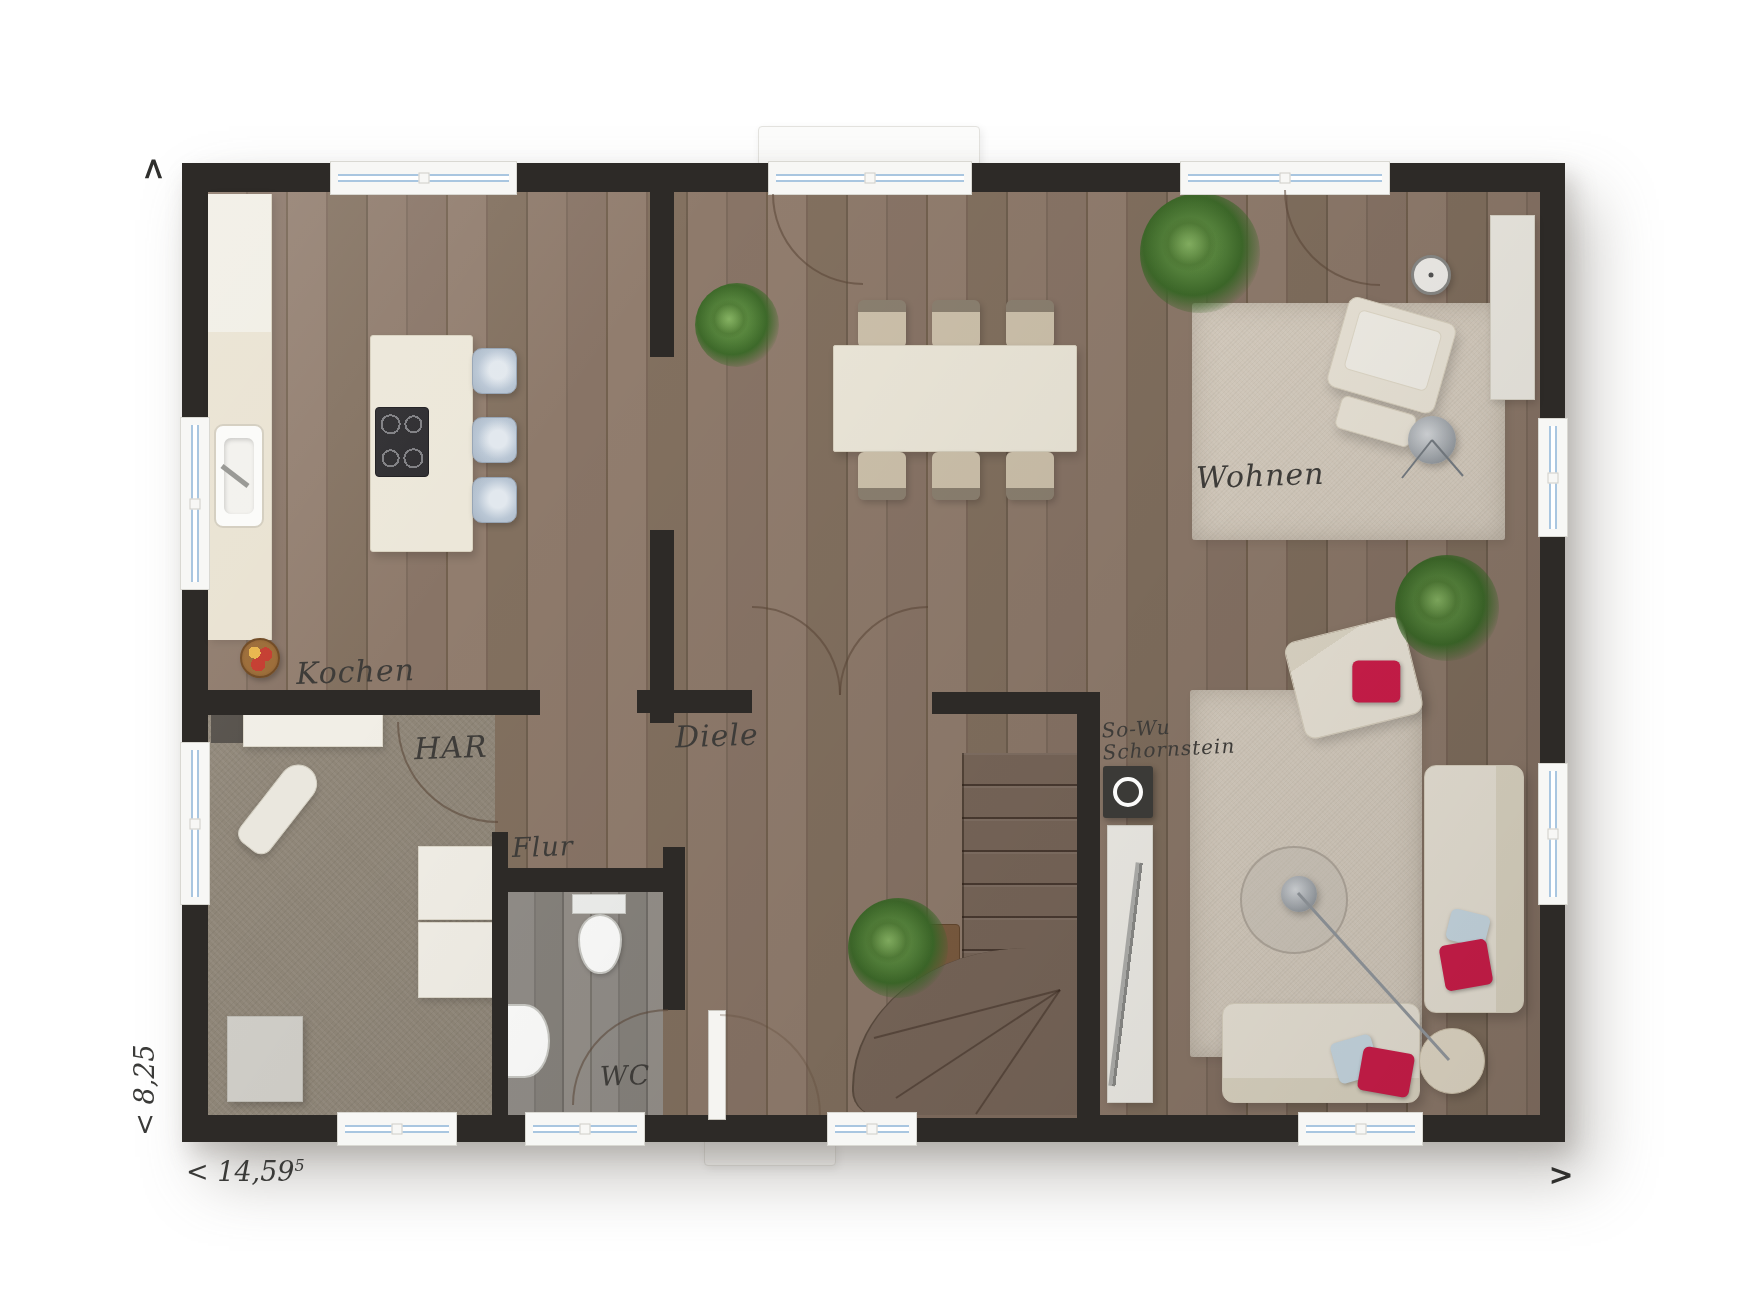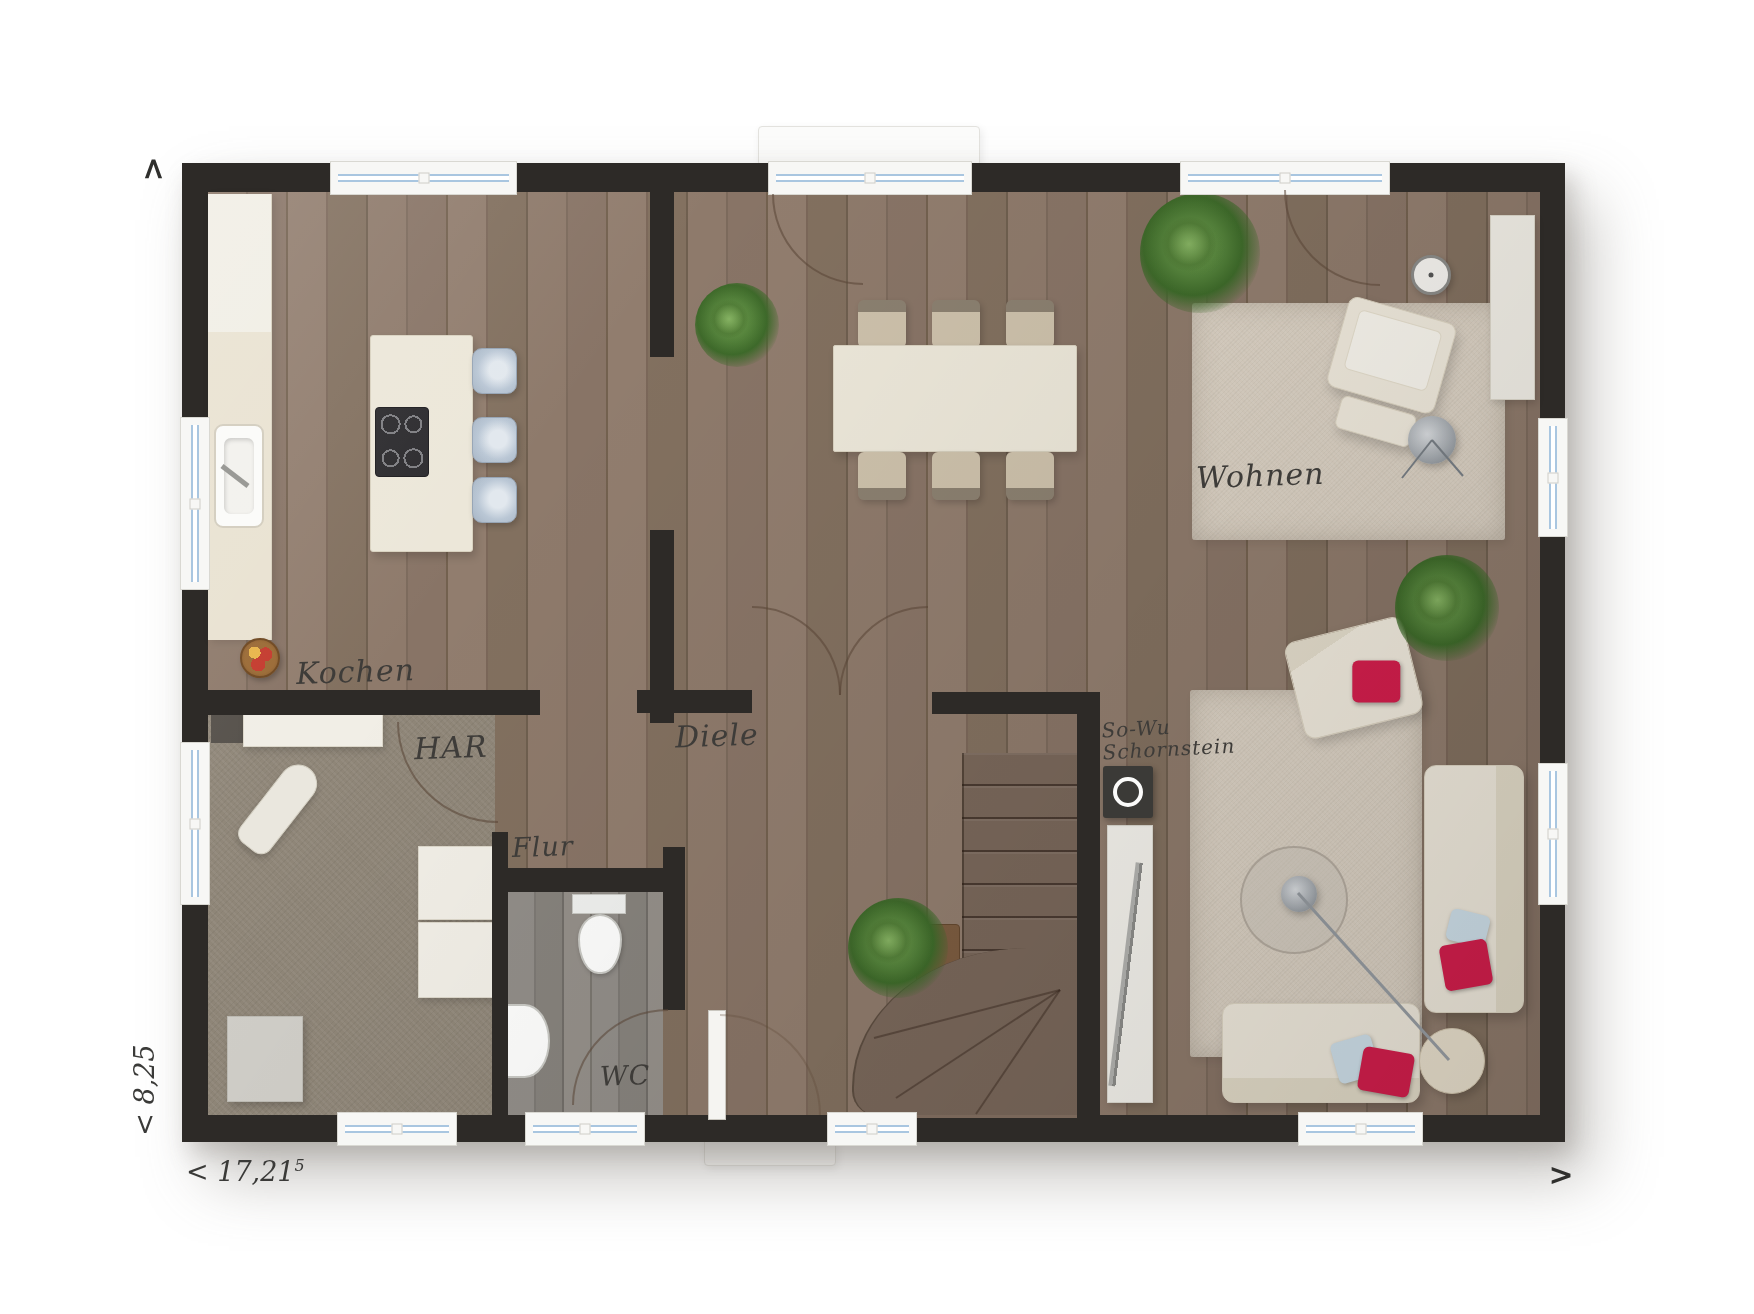--- a/index.html
+++ b/index.html
@@ -267,18 +267,18 @@
   <div class="abs room-label" style="left:600px;top:1060px;font-size:27px;">WC</div>
   <div class="abs room-label" style="left:1196px;top:458px;font-size:30px;">Wohnen</div>
   <div class="abs room-label" style="left:1102px;top:716px;font-size:20px;line-height:22px;transform:rotate(-3deg);">
     <div>So-Wu</div>
     <div>Schornstein</div>
   </div>
 
   <div class="abs dim" style="left:69px;top:1070px;width:160px;height:40px;font-size:27px;text-align:center;transform:rotate(-90deg);">&lt; 8,25</div>
   <div class="abs dim" style="left:186px;top:1156px;font-size:27px;">
     <span>&lt;</span>
-    <span>17,21</span><sup style="font-size:16px;">5</sup>
+    <span>14,59</span><sup style="font-size:16px;">5</sup>
   </div>
   <div class="abs nav-arrow" style="left:138px;top:152px;width:34px;height:34px;transform:rotate(-90deg);text-align:center;">&gt;</div>
   <div class="abs nav-arrow" style="left:1544px;top:1160px;width:34px;height:34px;text-align:center;">&gt;</div>
 
 </div>
 
 </body></html>

